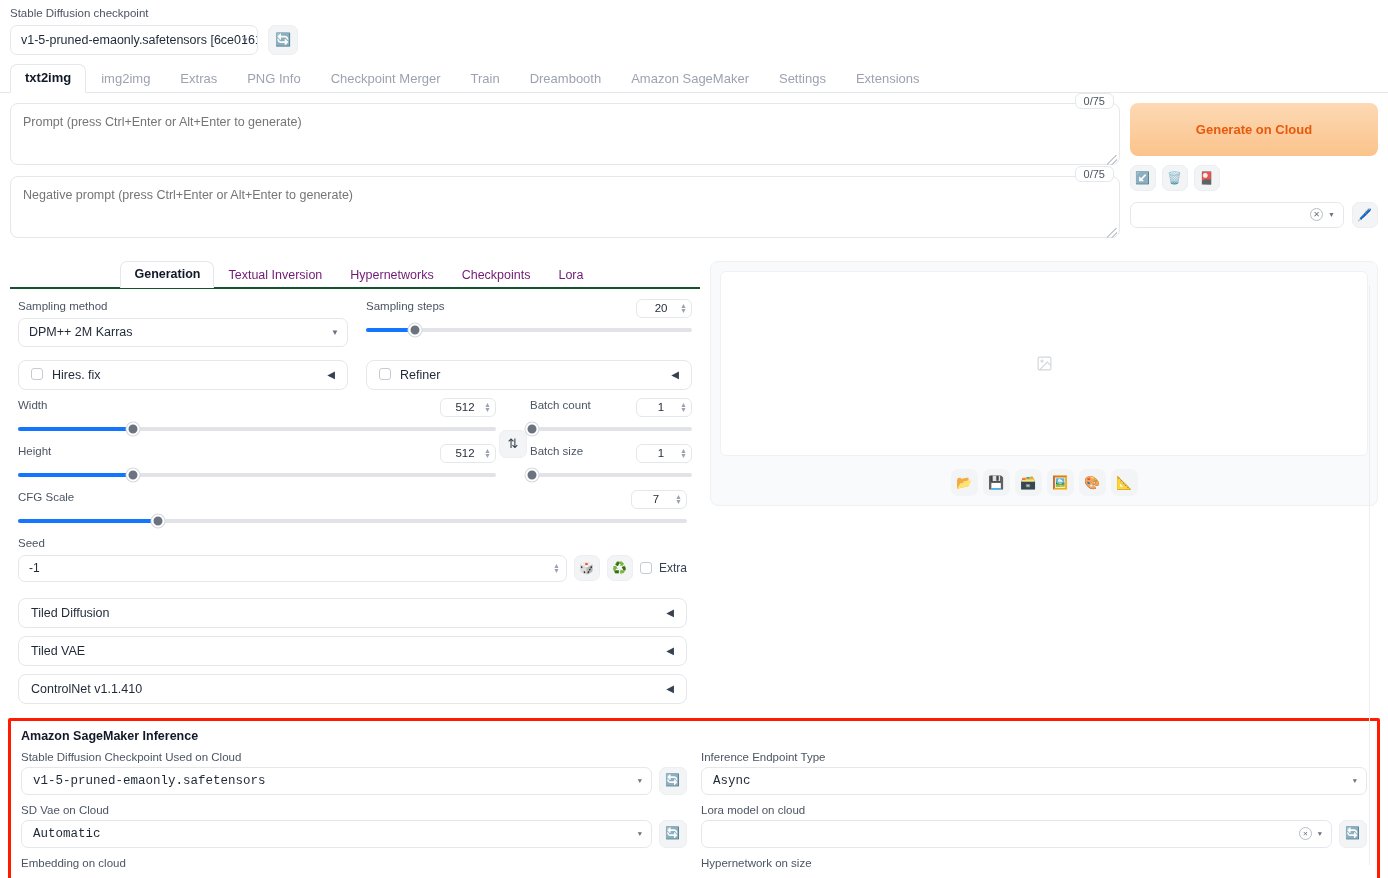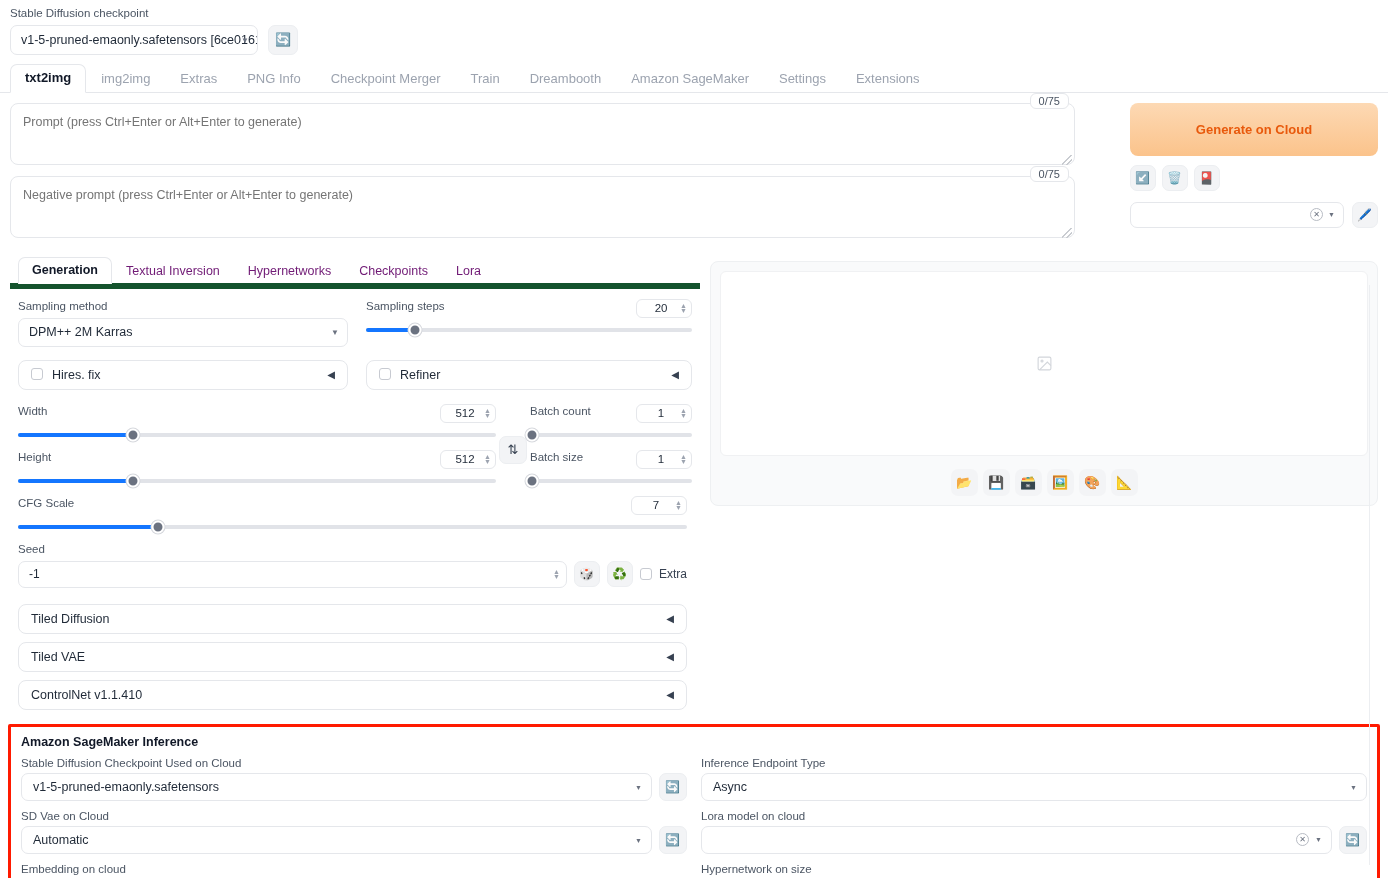--- a/index.html
+++ b/index.html
@@ -72,21 +72,21 @@
     position: absolute; right: 6px; top: -10px;
     background: #fff; border: 1px solid #e5e7eb; border-radius: 6px;
     font-size: 11px; color: #4b5563; padding: 1px 8px; z-index: 3;
   }
   .resize-grip {
     position: absolute; right: 3px; bottom: 3px; width: 10px; height: 10px;
     background:
       linear-gradient(135deg, transparent 44%, #c9ccd1 44%, #c9ccd1 53%, transparent 53%),
       linear-gradient(135deg, transparent 68%, #c9ccd1 68%, #c9ccd1 77%, transparent 77%);
   }
-  .prompt-right { width: 248px; flex: 0 0 248px; margin-left: 45px; }
+  .prompt-right { width: 248px; flex: 0 0 248px; }
   .gen-cloud {
     width: 100%; height: 53px; border-radius: 8px;
     background: linear-gradient(180deg,#fdd9b4 0%, #fbc38b 100%);
     border: none; color: #e8590c; font-weight: 700; font-size: 13px;
     display: flex; align-items: center; justify-content: center;
     cursor: pointer; font-family: inherit;
   }
   .mini-btn-row { display: flex; gap: 6px; margin-top: 9px; }
   .tool-line { display: flex; align-items: center; gap: 8px; margin-top: 11px; }
   .clear-field {
@@ -102,22 +102,22 @@
   }
   .mini-caret { font-size: 7px; color: #6b7280; }
 
   
   .split { display: flex; padding: 12px 10px 0 10px; gap: 0; }
   .left-col { width: 690px; flex: 0 0 690px; }
   .right-col { flex: 1 1 auto; padding-left: 10px; }
 
   
   .subtabs {
-    display: flex; align-items: flex-end; border-bottom: 6px solid #14532d;
-    padding-left: 8px; height: 28px;
+    display: flex; align-items: flex-end; border-bottom: 2px solid #14532d;
+    padding-left: 8px; height: 28px; justify-content: center;
   }
   .subtab {
     font-size: 12.5px; color: #701a75; padding: 5px 13px 6px 13px;
     cursor: pointer; border: 1px solid transparent; border-bottom: none;
     border-radius: 7px 7px 0 0; position: relative; top: 1px;
   }
   .subtab.active {
     color: #111827; font-weight: 600; background: #fff;
     border-color: #e5e7eb; border-bottom: 1px solid #fff;
   }
@@ -187,21 +187,21 @@
   .right-sep { position: absolute; left: 1369px; top: 285px; width: 1px; height: 580px; background: #eceef1; }
 
   
   .sm-panel {
     margin: 6px 8px 0 8px; border: 3px solid #ff1a00; border-radius: 2px;
     background: #fff; padding: 8px 10px 9px 10px;
   }
   .sm-title { font-size: 12.5px; font-weight: 700; color: #111827; margin-bottom: 8px; }
   .sm-row { display: flex; gap: 14px; margin-bottom: 9px; }
   .sm-col { flex: 1 1 0; min-width: 0; }
-  .with-btn { display: flex; align-items: center; gap: 7px; }
+  .with-btn { display: flex; align-items: center; gap: 7px; font-family: Liberation Mono, monospace; }
   .sm-select {
     flex: 1 1 auto; height: 28px; background: #fff; border: 1px solid #e5e7eb;
     border-radius: 7px; display: flex; align-items: center; padding: 0 24px 0 11px;
     font-size: 12.5px; color: #1f2937; position: relative; min-width: 0;
     white-space: nowrap; overflow: hidden;
   }
   .sm-select .caret { position: absolute; right: 9px; top: 50%; transform: translateY(-50%); font-size: 7px; color: #6b7280; }
   .sm-multi {
     flex: 1 1 auto; height: 28px; background: #fff; border: 1px solid #e5e7eb;
     border-radius: 7px; display: flex; align-items: center; justify-content: flex-end;
@@ -322,21 +322,21 @@
             <div class="acc">
               <span class="acc-left">
                 <span class="cbx"></span>
                 <span>Refiner</span>
               </span>
               <span class="arrow">◀</span>
             </div>
           </div>
         </div>
 
-        <div class="row2" style="margin-top:6px; gap:0;">
+        <div class="row2" style="gap:0;">
           <div style="width:478px; flex:0 0 478px;">
             <div class="field-block">
               <div class="slider-head">
                 <span class="lbl">Width</span>
                 <div class="num-box">
                   <span class="v">512</span>
                   <span class="spin">
                       <i>▲</i>
                       <i>▼</i>
                     </span>

